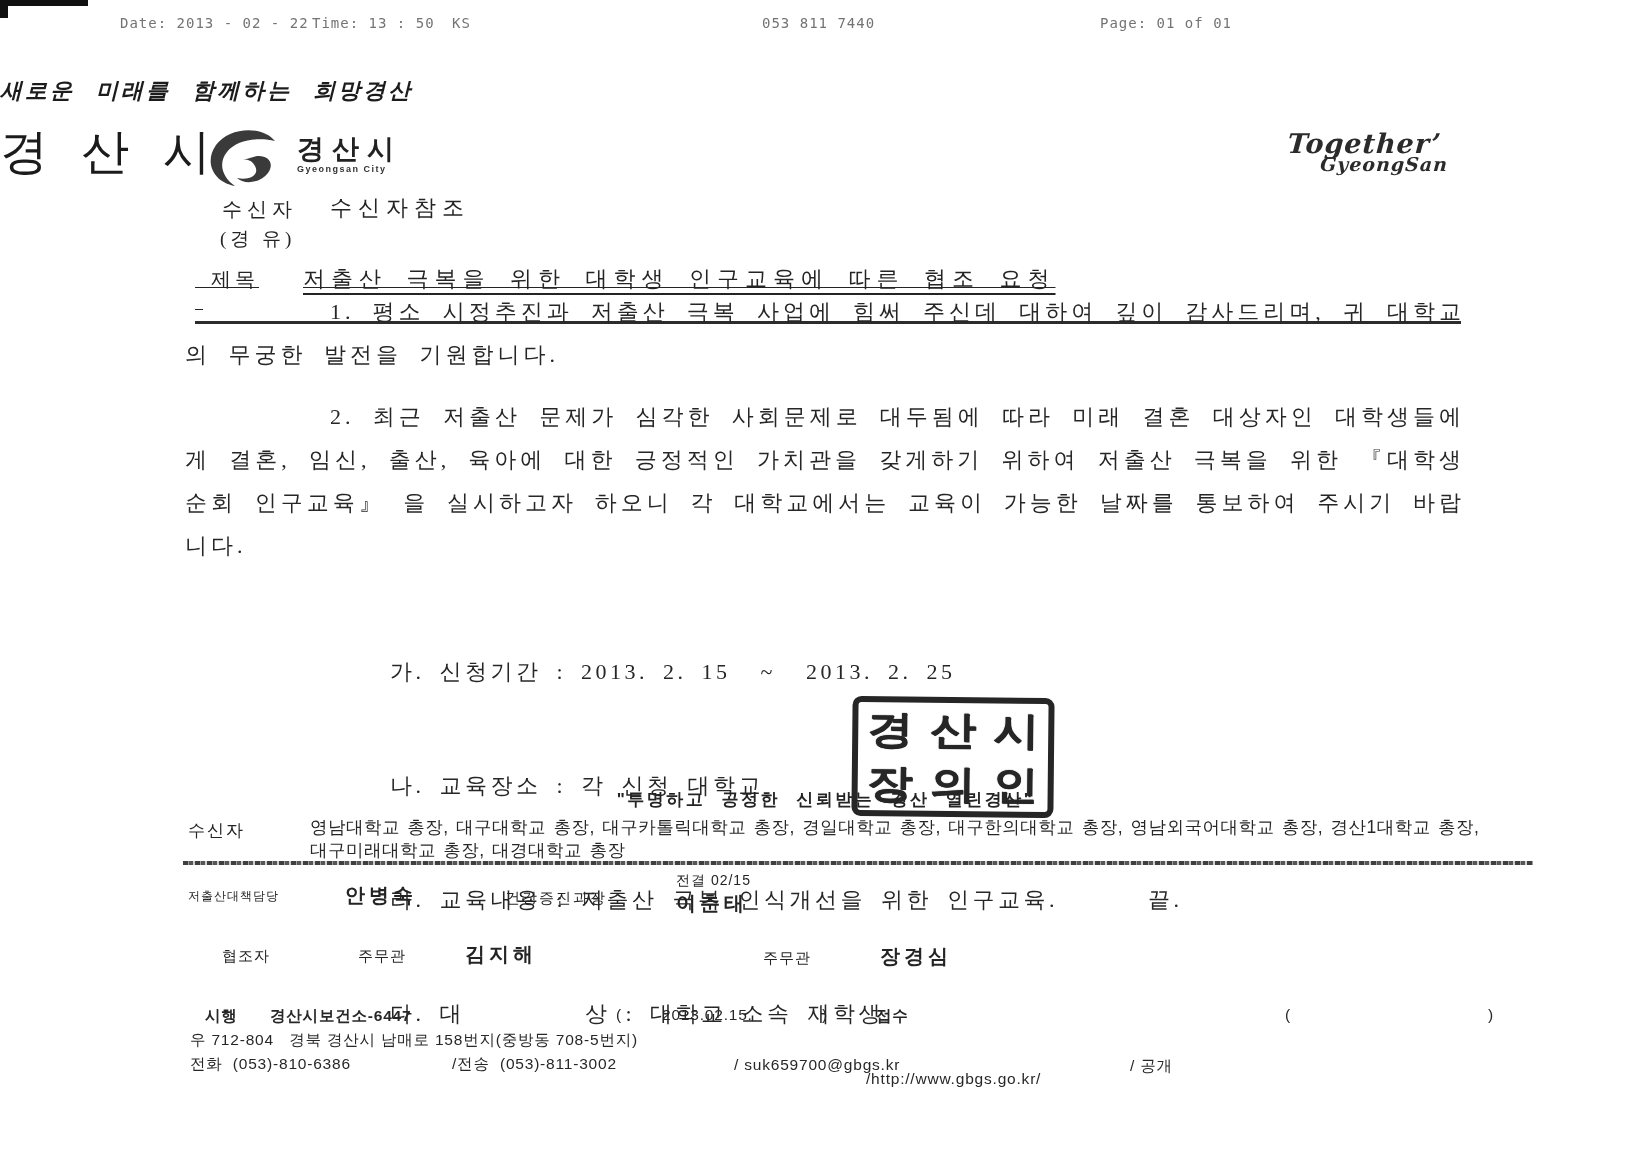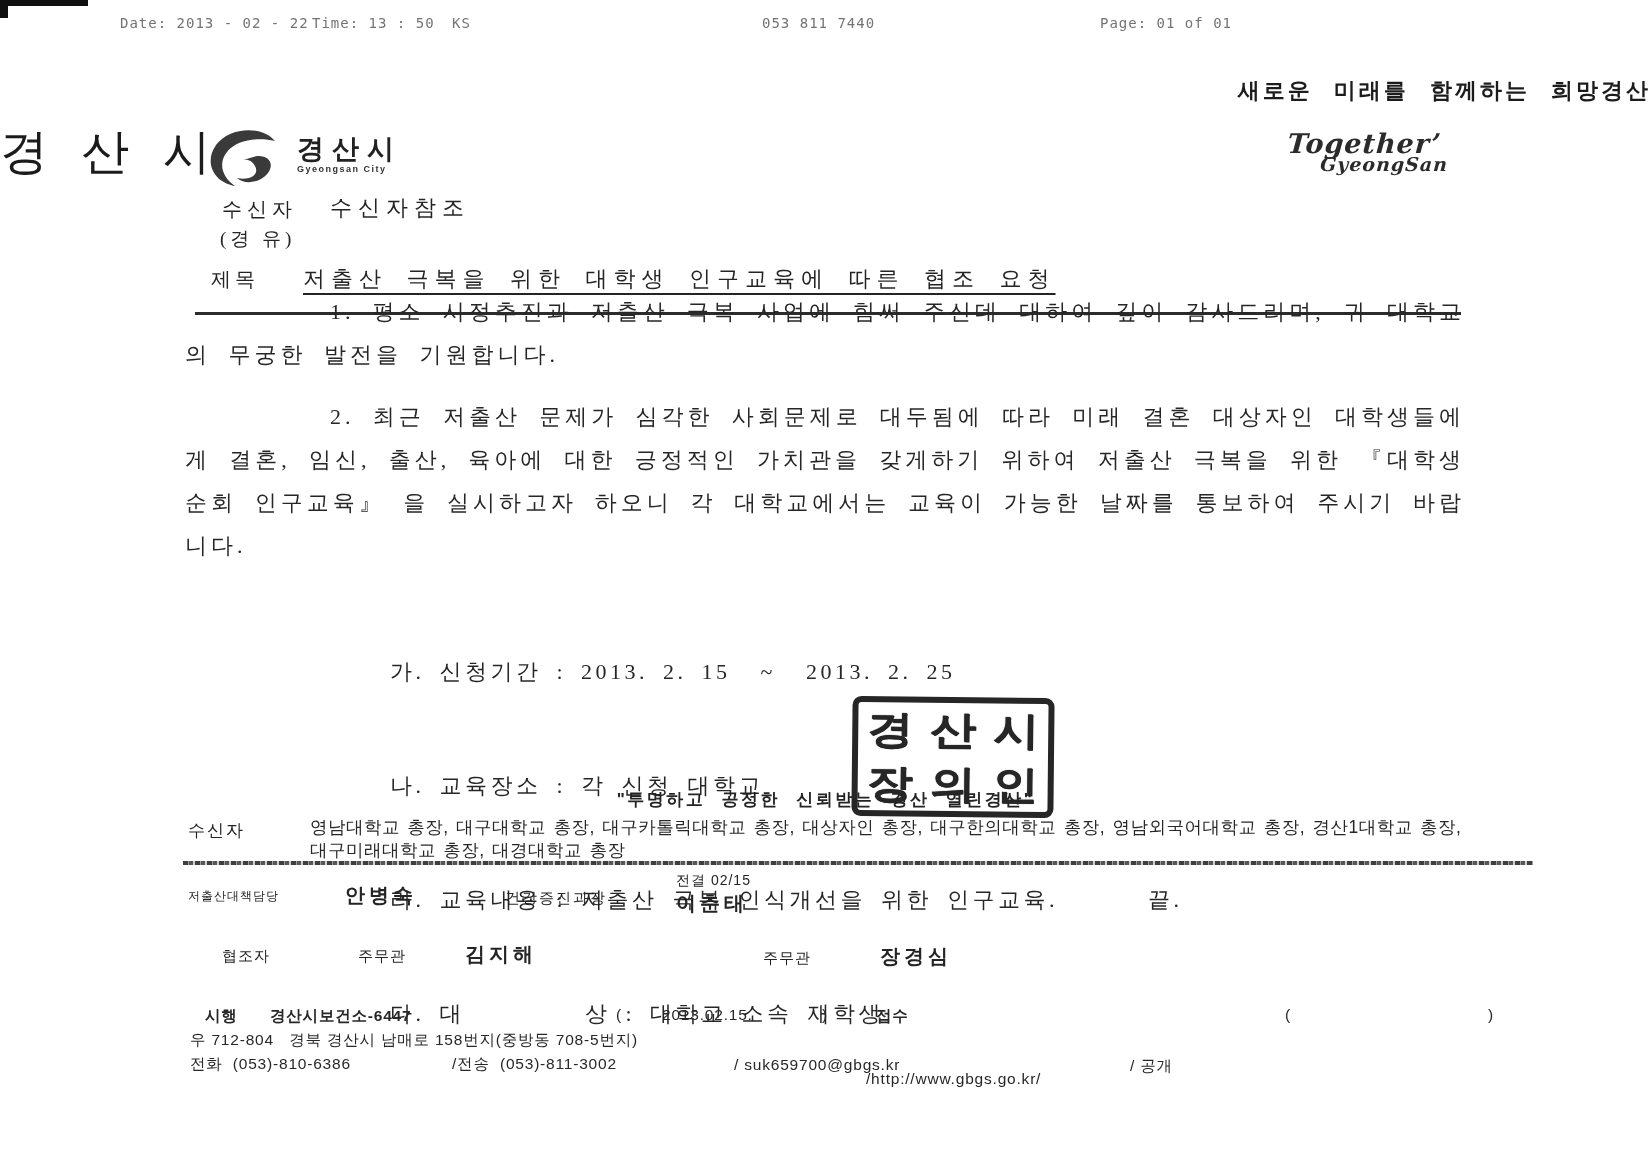--- a/index.html
+++ b/index.html
@@ -7,42 +7,42 @@
   .page {
     position:relative; width:1651px; height:1164px; margin:0 auto;
     background:#ffffff; overflow:hidden; color:#242424;
     font-family:"Liberation Serif", serif;
   }
   
   .fax { position:absolute; top:15px; font-family:"DejaVu Sans Mono", monospace;
          font-size:14px; color:#737373; letter-spacing:1px; white-space:pre; }
   .artifact { position:absolute; background:#101010; }
   
-  .top-slogan { position:absolute; top:76px; left:0; right:0; text-align:right;
+  .top-slogan { position:absolute; top:76px; left:0; right:0; text-align:left;
     font-family:"Liberation Sans", sans-serif; font-weight:bold; font-size:22px;
-    letter-spacing:3px; word-spacing:12px; color:#1c1c1c; }
+    letter-spacing:3px; word-spacing:12px; color:#1c1c1c;font-style:italic; }
   .city-title { position:absolute; top:120px; left:0; right:0; text-align:left;
     font-family:"Liberation Sans", sans-serif; font-size:48px; letter-spacing:10px;
     color:#1b1b1b; }
   .logo-box { position:absolute; left:205px; top:128px; width:230px; height:60px; }
   .logo-mark { position:absolute; left:0; top:0; }
   .logo-text { position:absolute; left:92px; top:6px; font-family:"Liberation Sans", sans-serif; }
   .logo-ko { font-size:27px; font-weight:bold; letter-spacing:8px; color:#222; line-height:30px; }
   .logo-en { font-size:9px; font-weight:bold; letter-spacing:1.5px; color:#333; }
   .together { position:absolute; left:1287px; top:128px; width:230px;
     font-family:"DejaVu Serif", serif; font-style:italic; font-weight:bold; color:#2b2b2b;
     transform:skewX(-4deg); }
   .together .l1 { font-size:27px; letter-spacing:1px; }
   .together .l2 { font-size:19px; margin-left:34px; margin-top:-6px; letter-spacing:1px; }
   
   .recv-label { position:absolute; left:222px; top:196px; font-size:20px; letter-spacing:5px; }
   .recv-value { position:absolute; left:330px; top:193px; font-size:22px; letter-spacing:6px; }
   .via       { position:absolute; left:220px; top:226px; font-size:19px; letter-spacing:4px; }
   .subject-row { position:absolute; left:195px; top:246px; width:1266px;
-    border-bottom:3px solid #2c2c2c; white-space:pre; }
+    border-bottom:3px solid #2c2c2c; padding-bottom:9px; white-space:pre;text-decoration:underline; }
   .subject-label { font-size:20px; letter-spacing:4px; margin-right:44px; }
   .subject-value { font-size:22px; letter-spacing:6px; word-spacing:8px;
     text-decoration:underline; text-underline-offset:7px; }
   
   .body-block { position:absolute; left:185px; top:290px; width:1280px;
     font-size:22px; line-height:43px; letter-spacing:4px; word-spacing:8px;
     text-align:justify; color:#262626; }
   .body-block p { text-indent:145px; }
   .body-block p.second { margin-top:19px; }
   .items { margin:10px 0 0 205px; font-size:22px; line-height:38px;
@@ -141,21 +141,21 @@
   <div class="seal">
     <span>경</span>
     <span>산</span>
     <span>시</span>
     <span>장</span>
     <span>의</span>
     <span>인</span>
   </div>
 
   <span class="recips-label sans">수신자</span>
-  <div class="recips-value sans">영남대학교 총장,  대구대학교 총장,  대구카톨릭대학교 총장,  대상자인 총장,  대구한의대학교 총장,  영남외국어대학교 총장,  경산1대학교 총장,  대구미래대학교 총장,  대경대학교 총장</div>
+  <div class="recips-value sans">영남대학교 총장,  대구대학교 총장,  대구카톨릭대학교 총장,  경일대학교 총장,  대구한의대학교 총장,  영남외국어대학교 총장,  경산1대학교 총장,  대구미래대학교 총장,  대경대학교 총장</div>
 
   <div class="hatch"></div>
 
   <span class="drafter-title sans">저출산대책담당</span>
   <span class="drafter-name sans">안병숙</span>
   <span class="approver-title sans">건강증진과장</span>
   <span class="approver-note sans">전결 02/15</span>
   <span class="approver-name sans">이춘태</span>
 
   <span class="coop-label sans">협조자</span>

